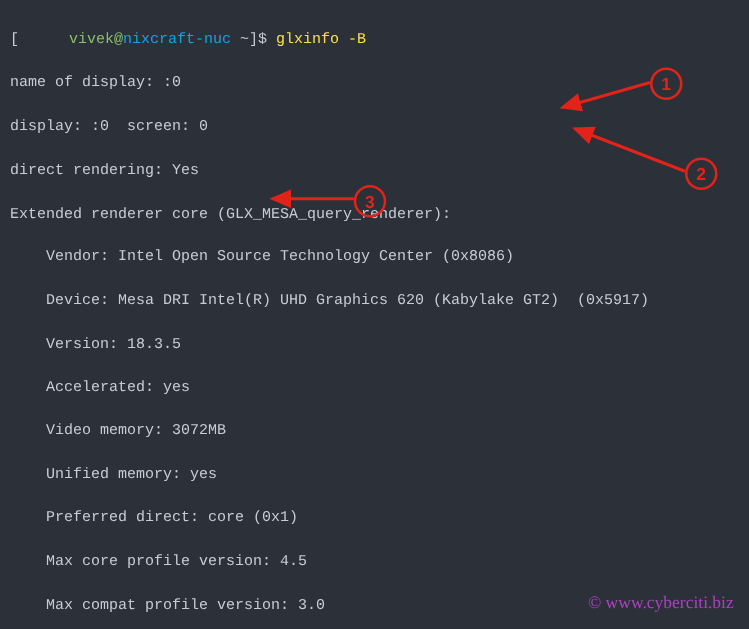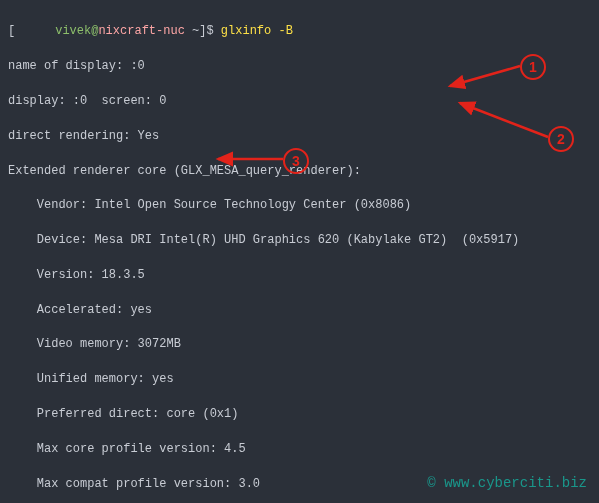--- a/index.html
+++ b/index.html
@@ -14,31 +14,31 @@
     height: 503px;
     position: relative;
     overflow: hidden;
   }
   .term {
     padding: 6px 8px;
     white-space: pre;
   }
   .prompt-user { color: #8dbf6b; margin-left: 40px; }
   .prompt-at { color: #8dbf6b; }
-  .prompt-host { color: #fca5a5; }
+  .prompt-host { color: #0ea5e9; }
   .prompt-tilde { color: #c8ccd4; }
   .prompt-dollar { color: #c8ccd4; }
   .cmd { color: #fde047; }
   .line { display: block; }
   .watermark {
     position: absolute;
     bottom: 10px;
     right: 12px;
-    color: #14b8a6;
-    font-family: Liberation Mono, monospace;
+    color: #d946ef;
+    font-family: Liberation Serif, serif;
     font-size: 14px;
     opacity: 0.75;
   }
   .annot {
     position: absolute;
     pointer-events: none;
   }
   .badge {
     width: 22px;
     height: 22px;

